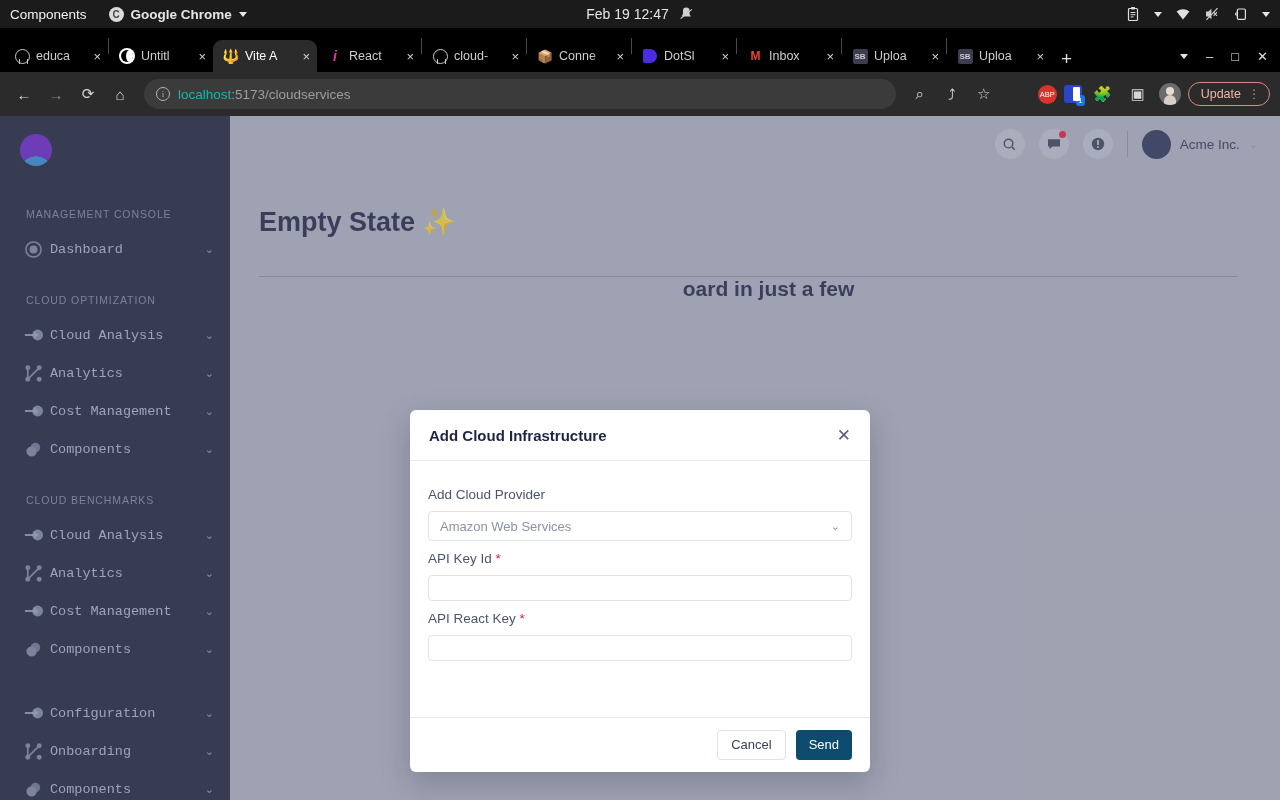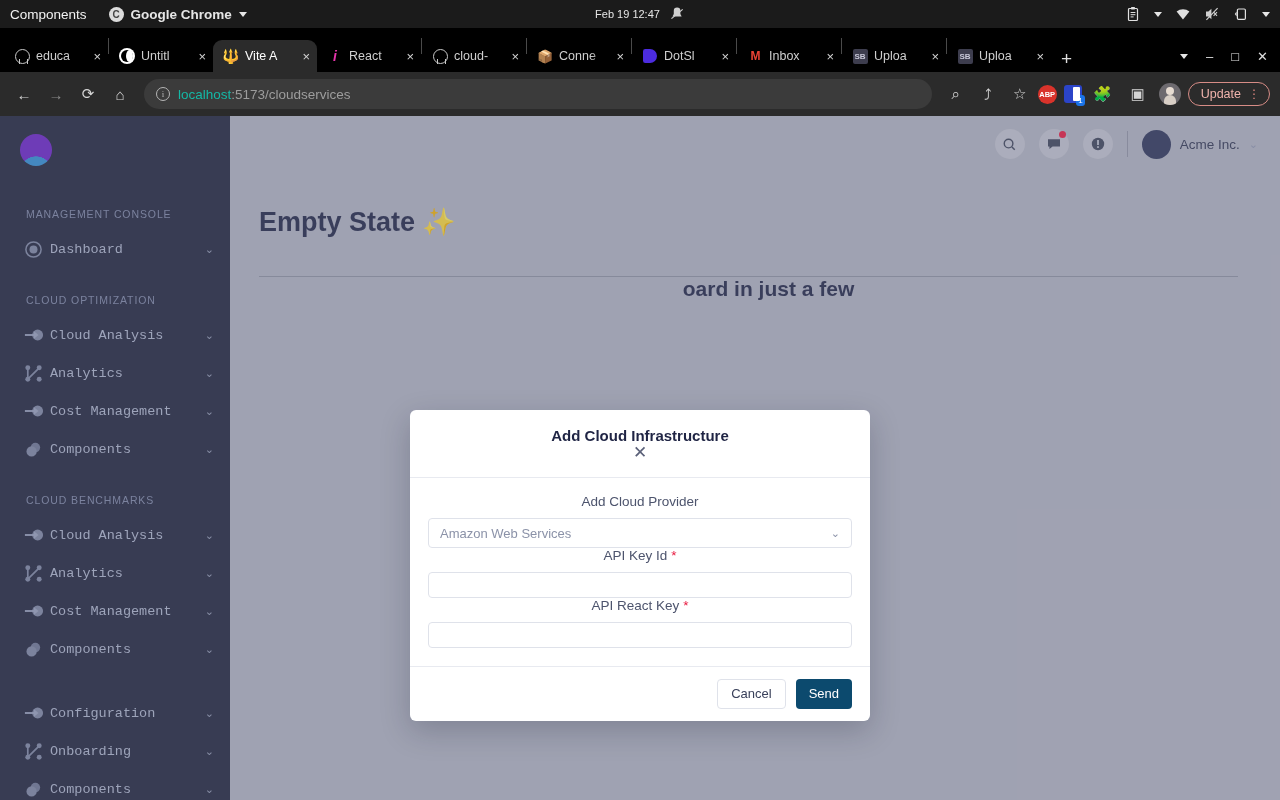--- a/index.html
+++ b/index.html
@@ -24,21 +24,21 @@
     background: #dcdcdc; color: #444; font-size: 10px;
     display: flex; align-items: center; justify-content: center;
     font-weight: bold;
   }
   .caret-dn {
     width: 0; height: 0; border-left: 4.5px solid transparent;
     border-right: 4.5px solid transparent; border-top: 5px solid #e6e6e6;
   }
   .gnome-center {
     position: absolute; left: 50%; transform: translateX(-50%);
-    display: flex; align-items: center; gap: 9px; font-size: 11px;
+    display: flex; align-items: center; gap: 9px; font-size: 14px;
   }
   .gnome-right {
     margin-left: auto; display: flex; align-items: center;
     gap: 13px; padding-right: 10px;
   }
   .tray-ico { width: 16px; height: 16px; display: block; }
 
   
   .tabstrip {
     height: 44px; background: #000; display: flex;
@@ -92,21 +92,21 @@
     display: flex; align-items: center; gap: 8px; padding: 0 12px;
     margin: 0 6px; font-size: 13.5px; color: #9d9d9d;
   }
   .omni-i {
     width: 14px; height: 14px; border: 1.3px solid #b5b5b5; border-radius: 50%;
     color: #b5b5b5; font-size: 9px; display: flex; align-items: center;
     justify-content: center; font-family: "Liberation Serif", serif; flex: 0 0 14px;
   }
   .omni-host { color: #14b8a6; }
   .tb-right { display: flex; align-items: center; gap: 7px; }
-  .abp { width: 19px; height: 19px; border-radius: 50%; background: #d9332b; color: #fff; font-size: 7.5px; font-weight: bold; display: flex; align-items: center; justify-content: center; }
+  .abp { width: 19px; height: 19px; border-radius: 50%; background: #d9332b; color: #fff; font-size: 7.5px; font-weight: normal; display: flex; align-items: center; justify-content: center; margin-left: 36px; }
   .ext-blue { width: 18px; height: 18px; background: #2b44c8; border-radius: 3px; position: relative; }
   .ext-blue::after { content: ""; position: absolute; right: 2px; top: 2px; width: 7px; height: 14px; background: #fff; border-radius: 1px; }
   .ext-badge { position: absolute; right: -3px; bottom: -3px; background: #1a73e8; color: #fff; font-size: 8px; border-radius: 3px; padding: 0 2px; line-height: 11px; }
   .avatar-ext { width: 22px; height: 22px; border-radius: 50%; background: #6d6a6f; overflow: hidden; position: relative; }
   .avatar-ext::after { content: ""; position: absolute; left: 5px; top: 12px; width: 12px; height: 12px; border-radius: 50% 50% 0 0; background: #d8cfc6; }
   .avatar-ext::before { content: ""; position: absolute; left: 7px; top: 4px; width: 8px; height: 8px; border-radius: 50%; background: #e7dcd2; }
   .update-btn {
     border: 1px solid #d78c86; color: #f0b3ac; border-radius: 14px;
     padding: 4px 9px 4px 12px; font-size: 12.5px; display: flex;
     align-items: center; gap: 7px;
@@ -164,41 +164,41 @@
 
   
   .backdrop { position: absolute; inset: 0; background: rgba(120,124,145,.30); z-index: 10; }
   .modal {
     position: absolute; left: 410px; top: 294px; width: 460px;
     background: #fff; border-radius: 6px; z-index: 11;
     box-shadow: 0 10px 30px rgba(20,22,40,.22); overflow: hidden;
   }
   .modal-head {
     display: flex; align-items: center; justify-content: space-between;
-    padding: 17px 19px 16px; border-bottom: 1px solid #e8eaf0; flex-direction: column;
+    padding: 17px 19px 16px; border-bottom: 1px solid #e8eaf0;
   }
   .modal-title { font-size: 15px; font-weight: bold; color: #1f2444; }
   .modal-x { color: #5b6179; font-size: 17px; line-height: 1; }
   .modal-body { padding: 16px 18px 18px; }
   .fld-label {
-    text-align: center; font-size: 13.5px; color: #4d546d;
-    margin: 0 0 9px;
+    text-align: left; font-size: 13.5px; color: #4d546d;
+    margin: 10px 0 9px;
   }
   .req { color: #e8173d; }
   .select, .text-input {
     width: 100%; height: 30px; border: 1px solid #dfe2ea; border-radius: 4px;
     font-size: 13px; color: #8b92a8; padding: 0 11px;
     font-family: "Liberation Sans", sans-serif; background: #fff;
     display: flex; align-items: center; justify-content: space-between;
   }
   .text-input { height: 26px; }
   .sel-chev { color: #8b92a8; font-size: 11px; }
   .modal-foot {
     border-top: 1px solid #e8eaf0; padding: 12px 18px;
-    display: flex; justify-content: flex-end; gap: 10px;
+    display: flex; justify-content: flex-end; gap: 10px; margin-top: 38px;
   }
   .btn {
     font-size: 13px; border-radius: 4px; padding: 7px 13px;
     font-family: "Liberation Sans", sans-serif; line-height: 1.1;
   }
   .btn-cancel { border: 1px solid #dfe2ea; background: #fff; color: #39405a; }
   .btn-send { background: #0c4a6e; color: #fff; border: none; }
 </style>
 </head>
 <body>

